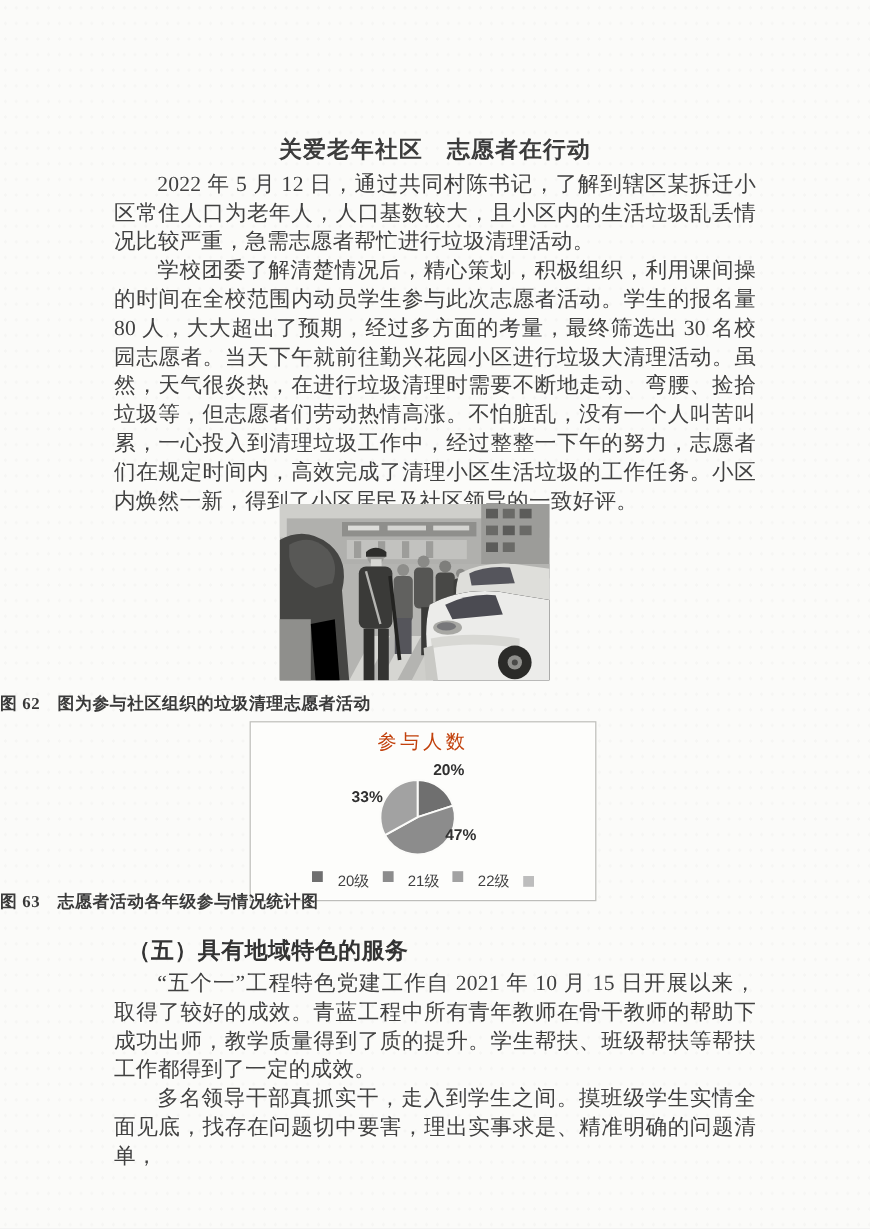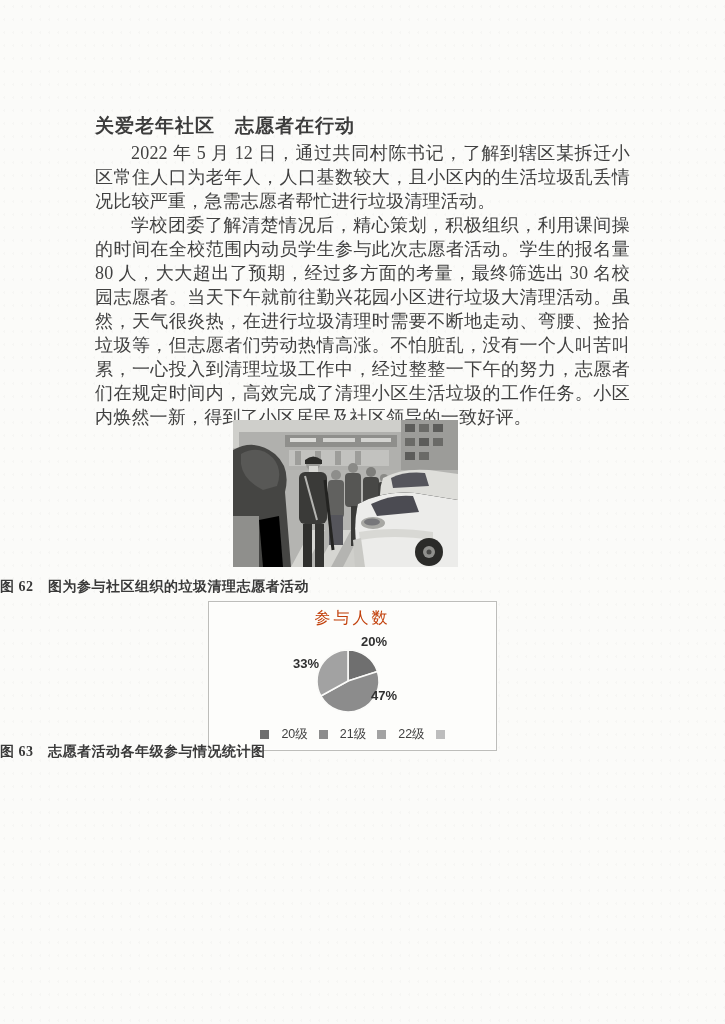--- a/index.html
+++ b/index.html
@@ -11,21 +11,21 @@
     background-image:radial-gradient(rgba(0,0,0,0.02) 1px, transparent 1px);
     background-size:9px 13px;
     font-family:"Liberation Serif","DejaVu Serif",serif;
     color:#414141;
     overflow:hidden;
   }
   .text-block{position:absolute;left:95px;width:535px;}
   #top-text{top:114px;}
   #bottom-text{top:781px;}
   .doc-title{
-    font-size:19px;font-weight:600;
+    font-size:19px;font-weight:600;text-align:center;
     margin:0 0 3px 0;letter-spacing:1px;color:#3c3c3c;line-height:24px;
   }
   .para{
     font-size:18px;line-height:24px;text-align:justify;
     text-indent:2em;margin:0;letter-spacing:0.2px;
   }
   .section-heading{
     font-size:19px;font-weight:700;color:#333;
     margin:0 0 2px 0;line-height:24px;text-indent:0.6em;letter-spacing:0.5px;
   }
@@ -49,21 +49,21 @@
     font-size:16px;color:#c2410c;letter-spacing:3px;
     font-family:"Liberation Sans","DejaVu Sans",sans-serif;
   }
   .pie-svg{position:absolute;left:0;top:0;}
   .chart-legend{
     position:absolute;bottom:7px;left:0;right:0;
     display:flex;justify-content:center;align-items:center;gap:11px;
     font-family:"Liberation Sans","DejaVu Sans",sans-serif;
     font-size:12.5px;color:#3f3f3f;
   }
-  .legend-item{display:flex;align-items:center;gap:12px;}
+  .legend-item{display:flex;gap:12px;}
   .legend-swatch{width:9px;height:9px;display:inline-block;}
 </style>
 </head>
 <body>
 
 <div class="page">
 
   <div class="text-block" id="top-text">
     <h1 class="doc-title">关爱老年社区　志愿者在行动</h1>
     <p class="para">2022 年 5 月 12 日，通过共同村陈书记，了解到辖区某拆迁小区常住人口为老年人，人口基数较大，且小区内的生活垃圾乱丢情况比较严重，急需志愿者帮忙进行垃圾清理活动。</p>
@@ -179,14 +179,19 @@
           <span>22级</span>
         </span>
         <span class="legend-item">
           <span class="legend-swatch" style="background: rgb(189, 189, 189);"></span>
         </span>
       </div>
   </div>
 
   <div class="caption" id="caption-63">图 63　志愿者活动各年级参与情况统计图</div>
 
+  <div class="text-block" id="bottom-text">
+    <h2 class="section-heading">（五）具有地域特色的服务</h2>
+    <p class="para">“五个一”工程特色党建工作自 2021 年 10 月 15 日开展以来，取得了较好的成效。青蓝工程中所有青年教师在骨干教师的帮助下成功出师，教学质量得到了质的提升。学生帮扶、班级帮扶等帮扶工作都得到了一定的成效。</p>
+    <p class="para">多名领导干部真抓实干，走入到学生之间。摸班级学生实情全面见底，找存在问题切中要害，理出实事求是、精准明确的问题清单，</p>
+  </div>
 
 </div>
 
 </body></html>

